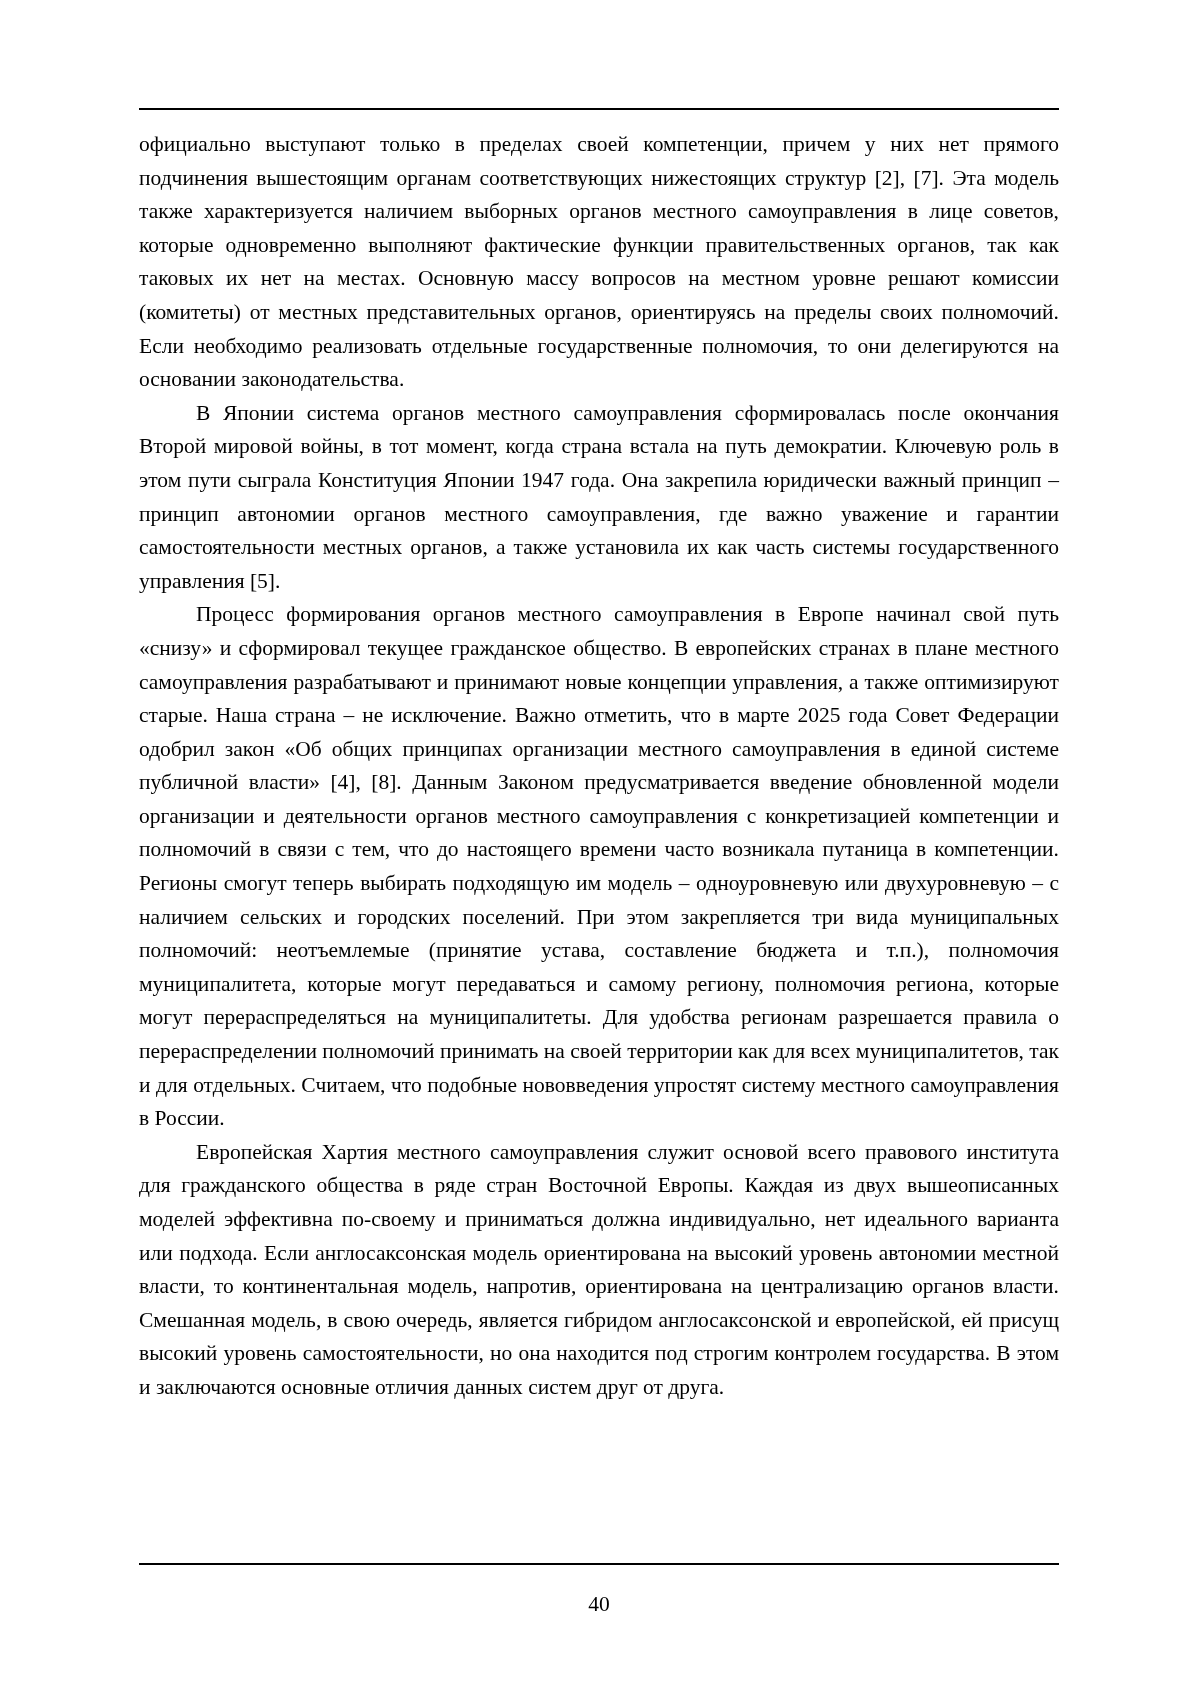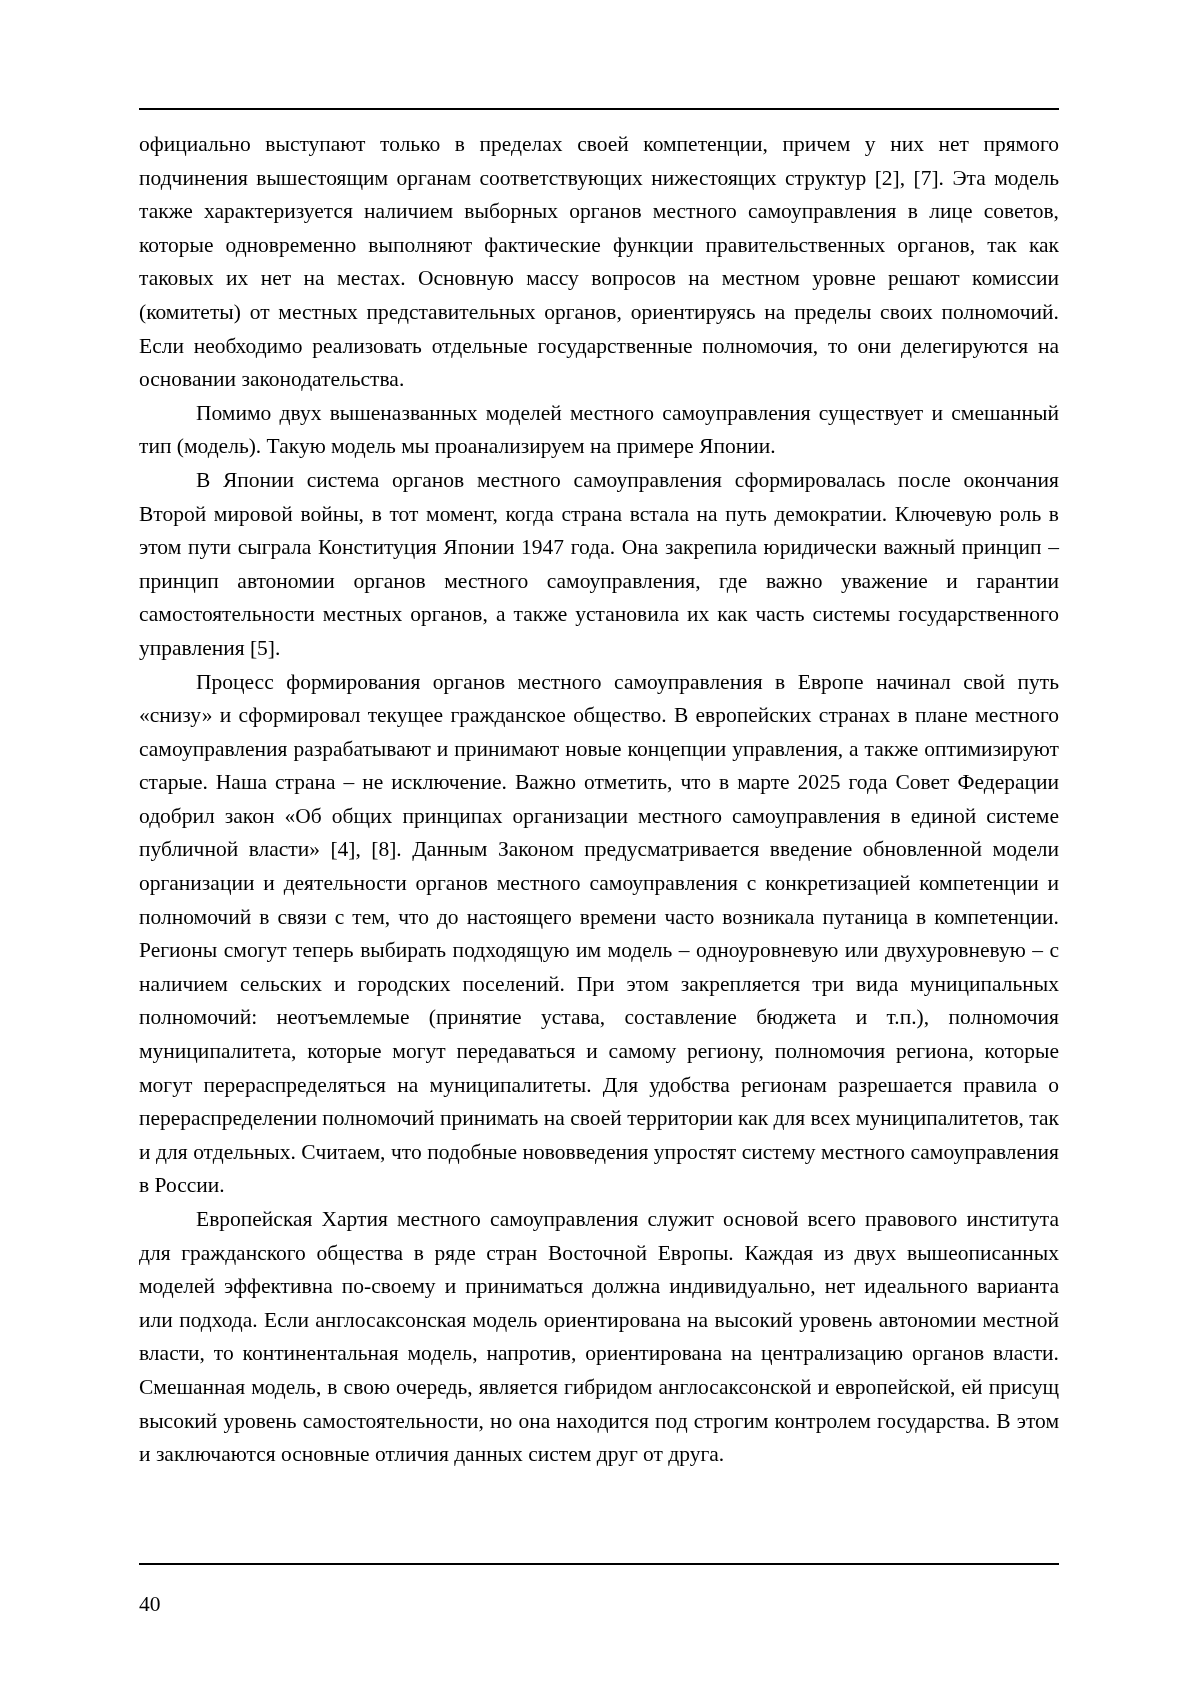--- a/index.html
+++ b/index.html
@@ -56,34 +56,34 @@
     text-align: justify;
   }
   .body-text p.no-indent {
     text-indent: 0;
   }
   .footer {
     position: absolute;
     left: 139px;
     top: 1590px;
     width: 920px;
+    text-align: center;
     font-size: 21.5px;
     line-height: 28px;
   }
 </style>
 </head>
 <body>
 
 <div class="page">
 
   <hr class="rule rule-top">
 
   <div class="body-text">
     <p class="no-indent">официально выступают только в пределах своей компетенции, причем у них нет прямого подчинения вышестоящим органам соответствующих нижестоящих структур [2], [7]. Эта модель также характеризуется наличием выборных органов местного самоуправления в лице советов, которые одновременно выполняют фактические функции правительственных органов, так как таковых их нет на местах. Основную массу вопросов на местном уровне решают комиссии (комитеты) от местных представительных органов, ориентируясь на пределы своих полномочий. Если необходимо реализовать отдельные государственные полномочия, то они делегируются на основании законодательства.</p>
-    <p>Помимо двух вышеназванных моделей местного самоуправления существует и смешанный тип (модель). Такую модель мы проанализируем на примере Японии.</p>
     <p>В Японии система органов местного самоуправления сформировалась после окончания Второй мировой войны, в тот момент, когда страна встала на путь демократии. Ключевую роль в этом пути сыграла Конституция Японии 1947 года. Она закрепила юридически важный принцип – принцип автономии органов местного самоуправления, где важно уважение и гарантии самостоятельности местных органов, а также установила их как часть системы государственного управления [5].</p>
     <p>Процесс формирования органов местного самоуправления в Европе начинал свой путь «снизу» и сформировал текущее гражданское общество. В европейских странах в плане местного самоуправления разрабатывают и принимают новые концепции управления, а также оптимизируют старые. Наша страна – не исключение. Важно отметить, что в марте 2025 года Совет Федерации одобрил закон «Об общих принципах организации местного самоуправления в единой системе публичной власти» [4], [8]. Данным Законом  предусматривается введение обновленной модели организации и деятельности органов местного самоуправления с конкретизацией компетенции и полномочий в связи с тем, что до настоящего времени часто возникала путаница в компетенции. Регионы смогут теперь выбирать подходящую им модель – одноуровневую или двухуровневую – с наличием сельских и городских поселений. При этом закрепляется три вида муниципальных полномочий: неотъемлемые (принятие устава, составление бюджета и т.п.), полномочия муниципалитета, которые могут передаваться и самому региону, полномочия региона, которые могут перераспределяться на муниципалитеты. Для удобства регионам разрешается правила о перераспределении полномочий принимать на своей территории как для всех муниципалитетов, так и для отдельных. Считаем, что подобные нововведения упростят систему местного самоуправления в России.</p>
     <p>Европейская Хартия местного самоуправления служит основой всего правового института для гражданского общества в ряде стран Восточной Европы. Каждая из двух вышеописанных моделей эффективна по-своему и приниматься должна индивидуально, нет идеального варианта или подхода. Если англосаксонская модель ориентирована на высокий уровень автономии местной власти, то континентальная модель, напротив, ориентирована на централизацию органов власти. Смешанная модель, в свою очередь, является гибридом англосаксонской и европейской, ей присущ высокий уровень самостоятельности, но она находится под строгим контролем государства. В этом и заключаются основные отличия данных систем друг от друга.</p>
   </div>
 
   <hr class="rule rule-bottom">
 
   <div class="footer">40</div>
 
 </div>

